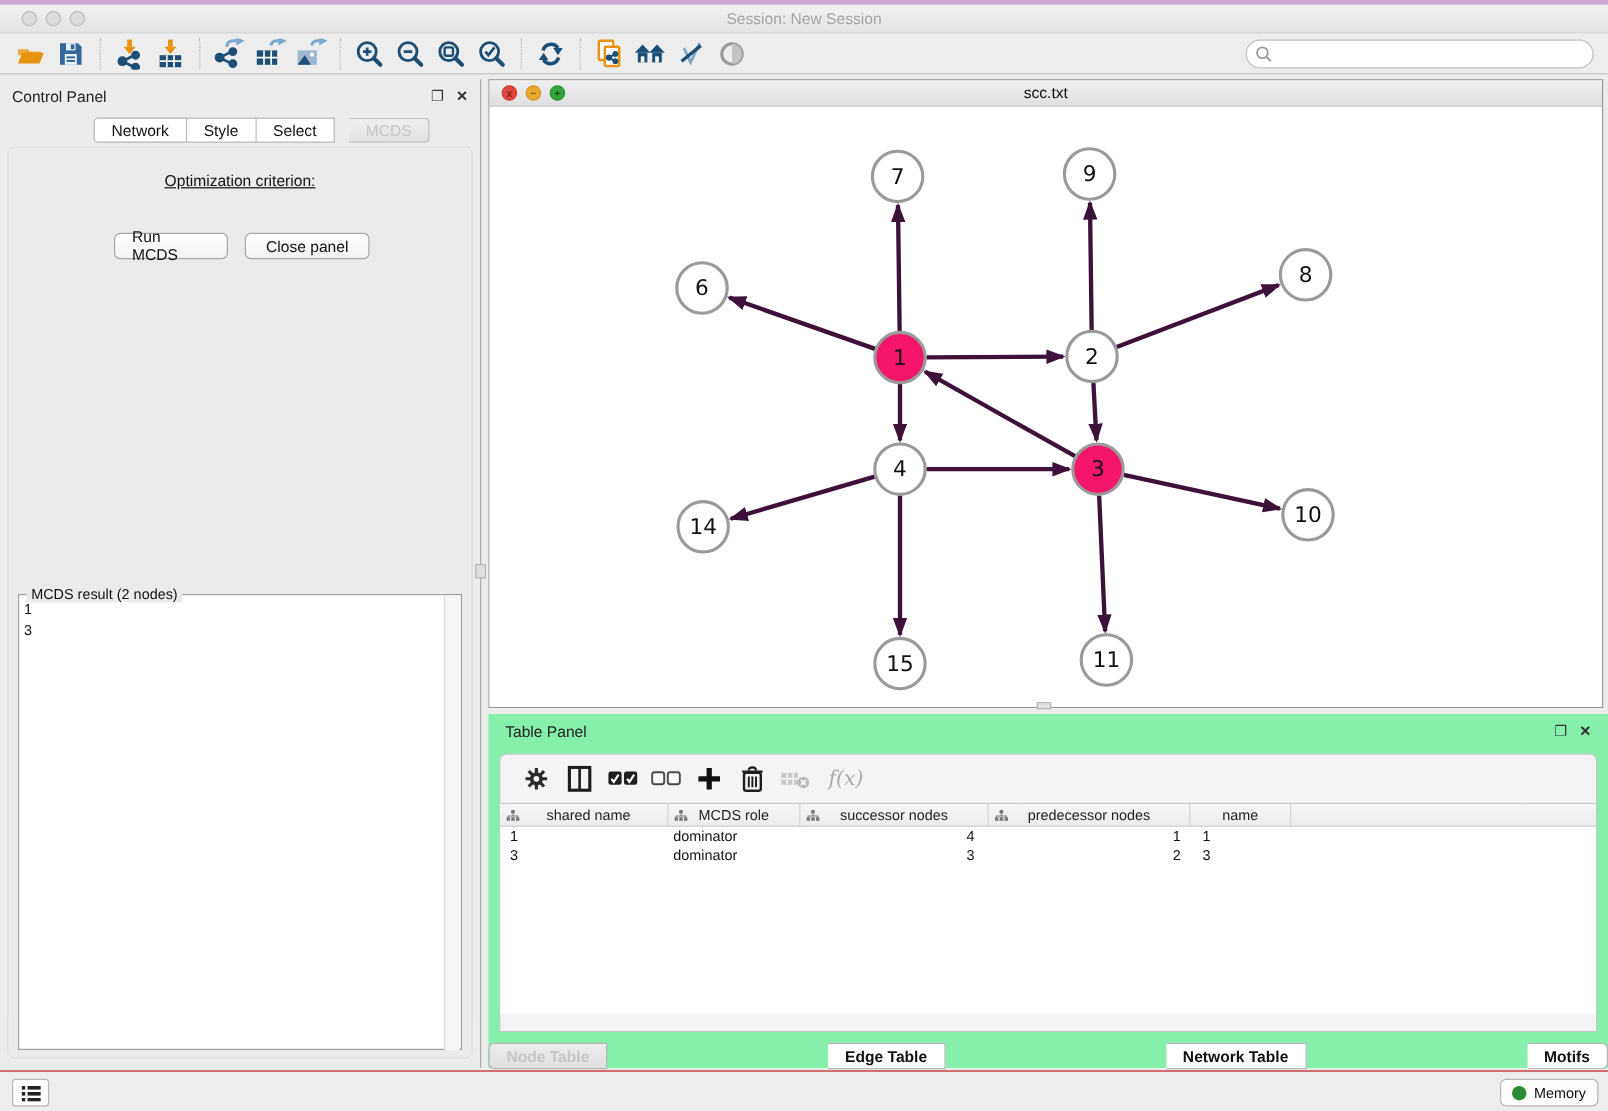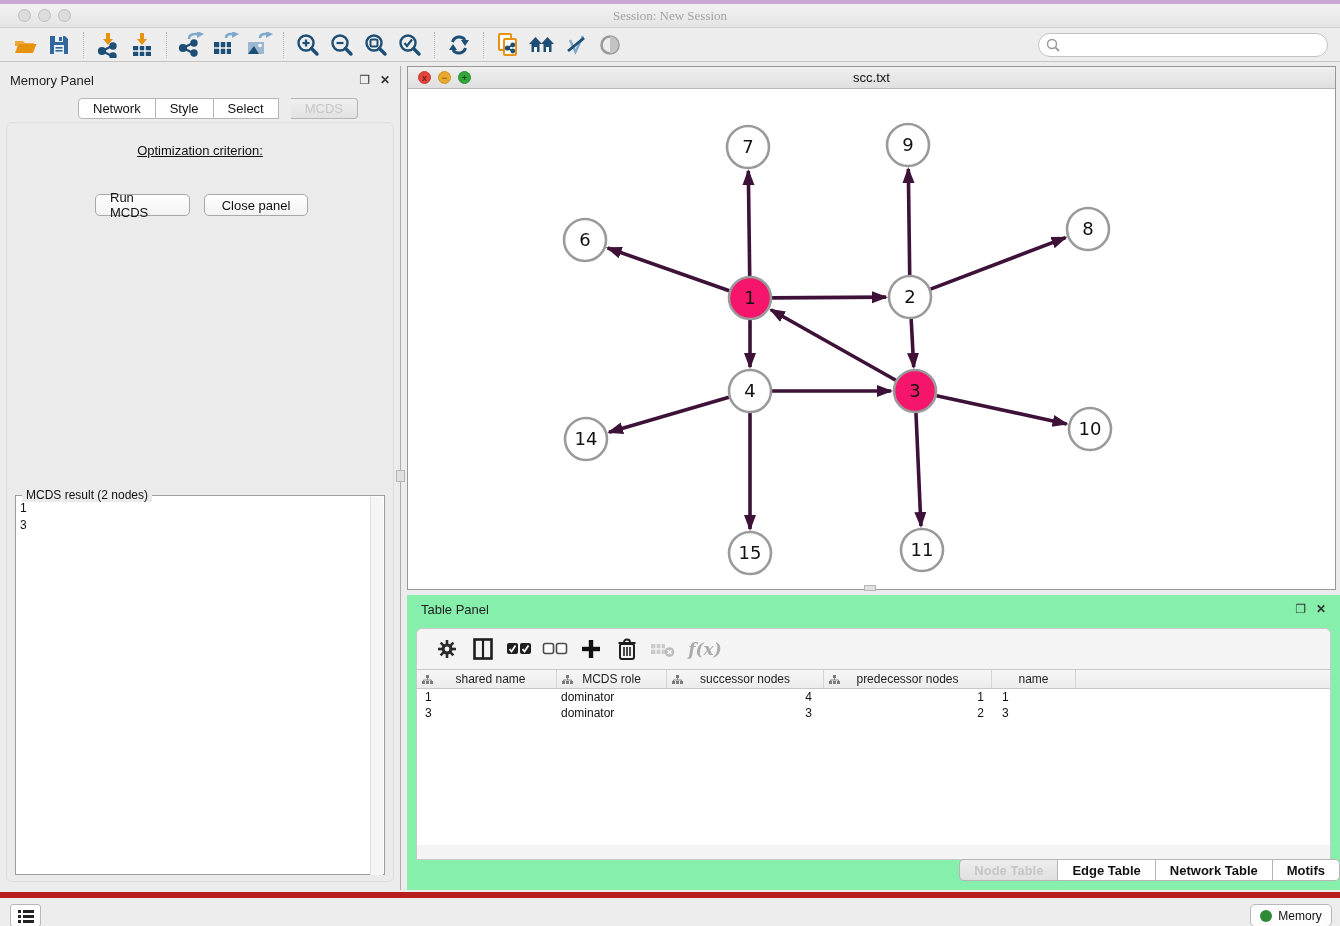--- a/index.html
+++ b/index.html
@@ -5,21 +5,21 @@
   * { box-sizing: border-box; }
   html,body { margin:0; padding:0; }
   body {
     width:1340px; height:926px; position:relative; overflow:hidden;
     background:#ECECEC; font-family:"Liberation Sans", sans-serif; color:#111;
   }
   .abs { position:absolute; }
 
   
   .top-strip { left:0; top:0; width:1340px; height:4px; background:#C9A9D4; }
-  .titlebar { left:0; top:4px; width:1340px; height:24px; background:linear-gradient(#F2F2F2,#E4E4E4); border-bottom:1px solid #CFCFCF;font-family:Liberation Serif, serif; }
+  .titlebar { left:0; top:4px; width:1340px; height:24px; background:linear-gradient(#F2F2F2,#E4E4E4); border-bottom:1px solid #CFCFCF; }
   .titlebar .title { width:100%; text-align:center; line-height:24px; font-size:13px; color:#A3A3A3; }
   .tl-dot { width:13px; height:13px; border-radius:50%; top:5px; border:1px solid #BDBDBD; background:#DCDCDC; }
 
   
   .main-toolbar { left:0; top:28px; width:1340px; height:34px; background:#EDEDED; border-bottom:1px solid #C4C4C4;
     display:flex; align-items:center; padding-left:8px; }
   .ticon { width:34px; height:30px; display:flex; align-items:center; justify-content:center; flex:0 0 auto; }
   .tsep { width:1px; height:26px; border-left:1px dotted #B5B5B5; margin:0 7px; flex:0 0 auto; }
   .search-wrap { position:absolute; right:12px; top:33px; width:290px; height:24px; }
   .search-input { width:100%; height:100%; border:1px solid #C2C2C2; border-radius:12px; background:#fff; padding:0 10px 0 26px; font-size:12px; outline:none; }
@@ -58,42 +58,42 @@
   .traffic { width:13px; height:13px; border-radius:50%; top:4px; font-size:9px; font-weight:bold; text-align:center; line-height:13px; }
   .t-red { left:10px; background:#E3453E; border:1px solid #C93B35; color:#7E1A16; }
   .t-yellow { left:30px; background:#E9A92C; border:1px solid #CE9424; color:#8A5F0D; }
   .t-green { left:50px; background:#32A63A; border:1px solid #2B9133; color:#0F5214; }
   .net-canvas { position:absolute; left:0; top:22px; width:927px; height:500px; background:#fff; }
 
   
   .table-panel { left:407px; top:595px; width:933px; height:295px; background:#86efac; }
   .tp-container { left:9px; top:33px; width:915px; height:232px; background:#F4F4F4; border:1px solid #C9C9C9; border-radius:6px 6px 0 0; }
   .tp-toolbar { height:40px; display:flex; align-items:center; padding-left:12px; }
-  .tp-ticon { width:36px; height:32px; display:flex; align-items:center; justify-content:center; flex:0 0 auto;font-weight:bold; }
+  .tp-ticon { width:36px; height:32px; display:flex; align-items:center; justify-content:center; flex:0 0 auto; }
   .fx { font-family:"DejaVu Serif", serif; font-style:italic; font-size:17px; color:#ABABAB; }
   .tp-table { position:absolute; left:0px; top:40px; width:913px; height:176px; background:#fff; border-top:1px solid #C9C9C9; }
   .tp-header { display:flex; height:19px; background:linear-gradient(#F6F6F6,#ECECEC); border-bottom:1px solid #C9C9C9; font-size:12px; }
   .th { position:relative; display:flex; align-items:center; justify-content:center; border-right:1px solid #D4D4D4; color:#222; }
   .th svg { position:absolute; left:5px; top:5px; }
   .tp-rows { font-size:12px; }
   .tr { display:flex; height:16px; line-height:16px; }
   .td { overflow:hidden; white-space:nowrap; }
   .c0 { width:140px; padding-left:8px; }
   .c1 { width:110px; padding-left:4px; }
   .c2 { width:157px; text-align:right; padding-right:12px; }
   .c3 { width:168px; text-align:right; padding-right:8px; }
   .c4 { width:84px; padding-left:10px; }
-  .bottom-tabrow { position:absolute; left:0; right:0; top:264px; display:flex; justify-content:flex-end; }
+  .bottom-tabrow { position:absolute; left:0; right:0; top:274px; display:flex; justify-content:space-between; }
   .btab { height:22px; padding:0 14px; font-size:13px; font-weight:bold; line-height:21px; background:#fff; border:1px solid #B5B5B5; border-left:none; }
   .btab:first-child { border-left:1px solid #B5B5B5; border-radius:5px 0 0 5px; }
   .btab:last-child { border-radius:0 5px 5px 0; }
   .btab.sel { background:linear-gradient(#EDEDED,#E0E0E0); color:#C6C6C6; }
 
   
-  .statusbar { left:0; top:892px; width:1340px; height:34px; background:#EDEDED; border-top:6px solid #b91c1c; }
+  .statusbar { left:0; top:892px; width:1340px; height:34px; background:#EDEDED; border-top:1px solid #b91c1c; }
   .sb-btn { position:absolute; top:6px; height:23px; background:#FDFDFD; border:1px solid #B8B8B8; border-radius:3px;
     display:flex; align-items:center; justify-content:center; }
   .mem-dot { width:12px; height:12px; border-radius:50%; background:#2E8B35; margin-right:6px; }
 </style>
 </head>
 <body>
 
 <div class="abs top-strip"></div>
 <div class="abs titlebar">
   <div class="abs tl-dot" style="left:18px"></div>
@@ -261,21 +261,21 @@
 <div class="search-wrap">
   <svg class="search-glyph" width="15" height="15">
       <circle cx="6" cy="6" r="4.5" stroke="#9B9B9B" stroke-width="1.5" fill="none"></circle>
       <line x1="9.5" y1="9.5" x2="13" y2="13" stroke="#9B9B9B" stroke-width="1.8"></line>
     </svg>
   <input class="search-input" placeholder="" style="">
 </div>
 
 <div class="abs ctrl-panel">
   <div class="panel-head">
-    <span>Memory Panel</span>
+    <span>Control Panel</span>
     <span class="spacer"></span>
     <span class="mini-btn">❐</span>
     <span class="mini-btn" style="font-weight:bold">✕</span>
   </div>
   <div class="tabrow">
     <div class="tab">Network</div>
     <div class="tab">Style</div>
     <div class="tab">Select</div>
     <div class="tab sel">MCDS</div>
   </div>

